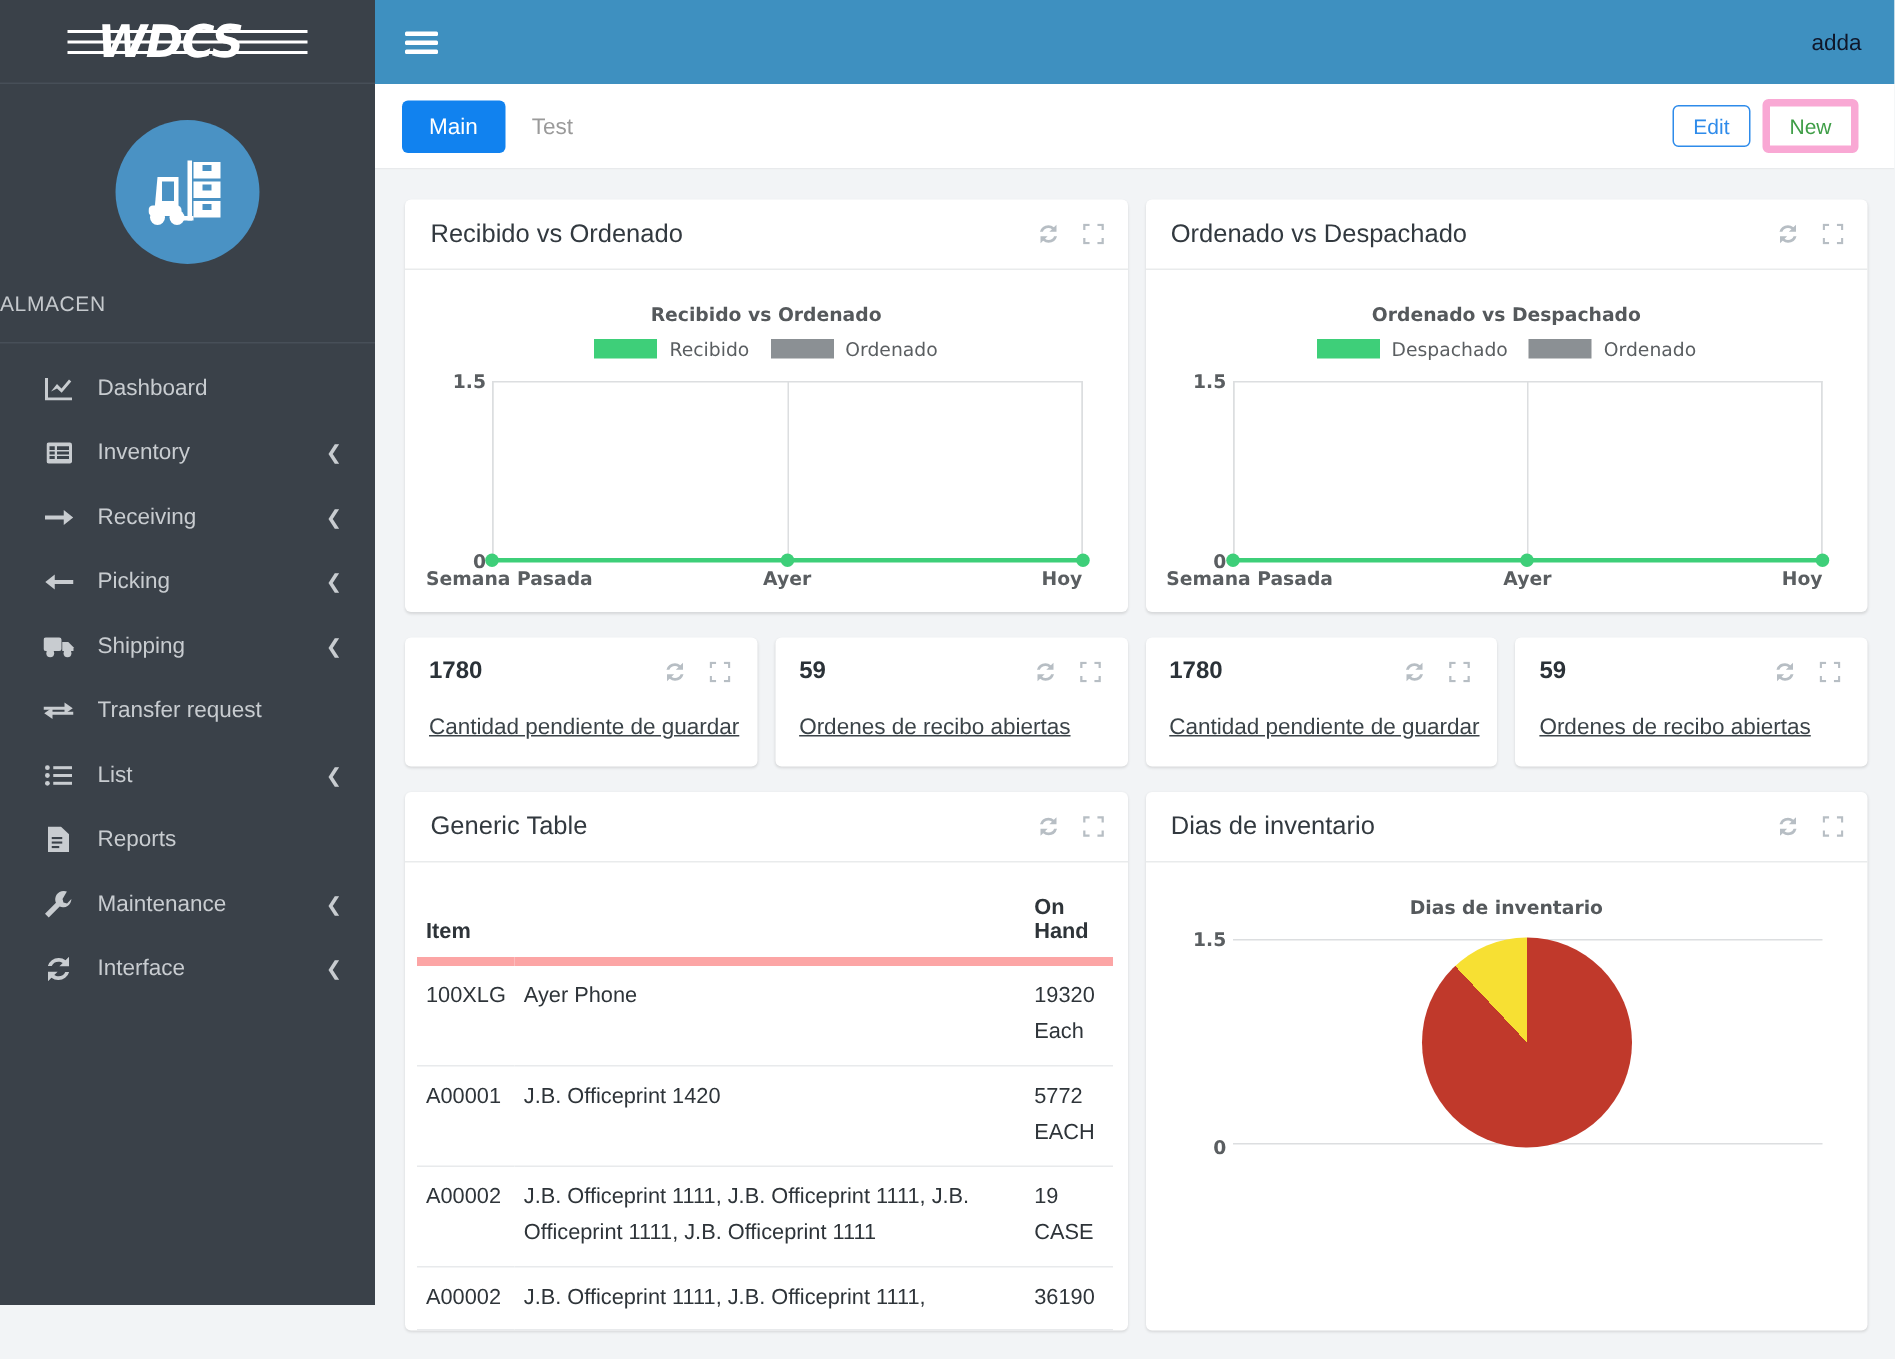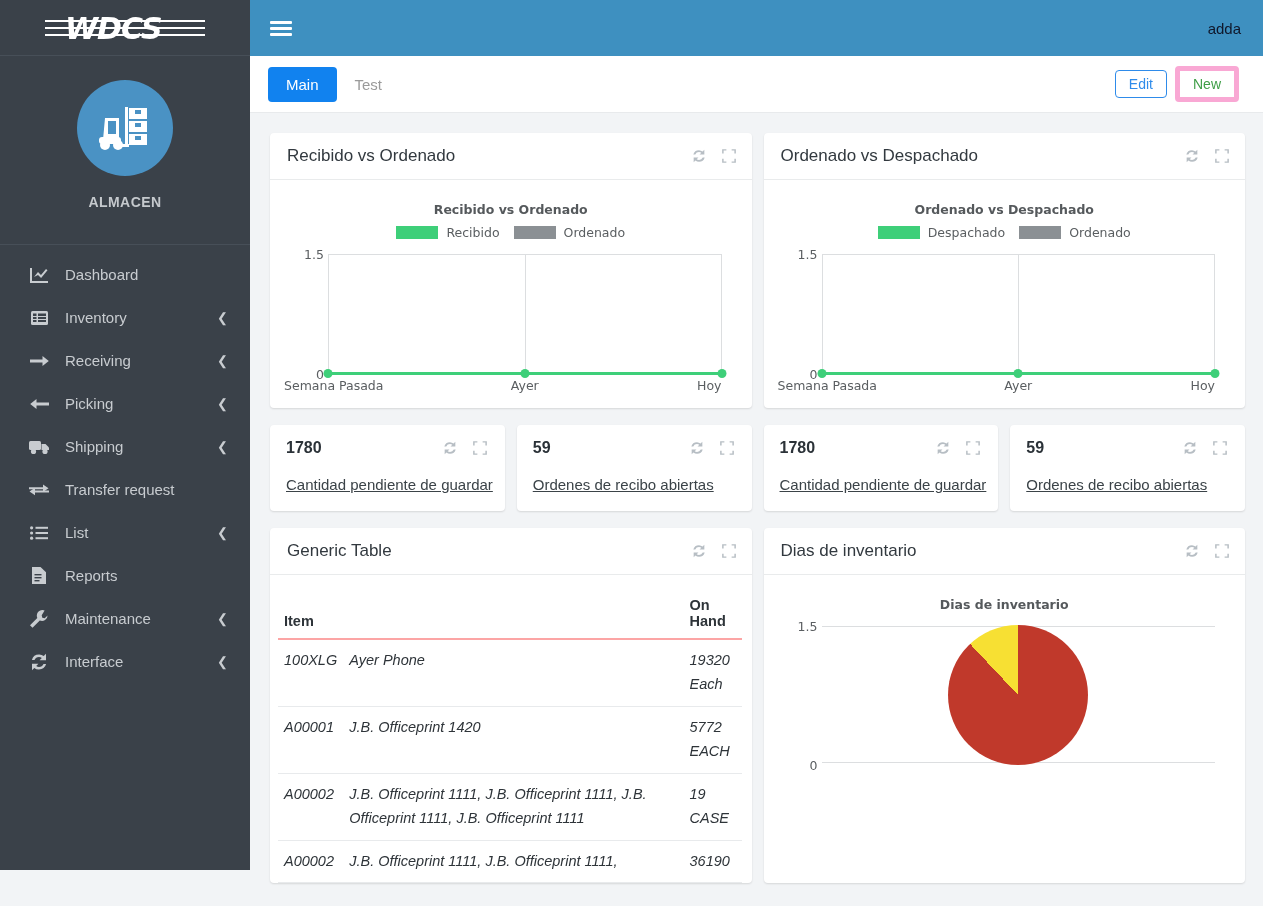--- a/index.html
+++ b/index.html
@@ -33,24 +33,23 @@
     z-index: 2;
   }
   .brand-logo .stripe {
     position: absolute; left: 0; height: 2px; background: #ffffff; z-index: 1;
   }
   .brand-logo .s1 { top: 9px;  width: 160px; }
   .brand-logo .s2 { top: 16px; width: 160px; }
   .brand-logo .s3 { top: 23px; width: 160px; }
 
   .profile {
-    padding: 24px 0 34px;
-    text-align: center;
+    padding: 24px 0 18px;
+    text-align: left;
     border-bottom: 1px solid #474f58;
-    font-weight: bold;
   }
   .avatar {
     width: 96px; height: 96px; border-radius: 50%;
     background: #4a92c4;
     margin: 0 auto 18px;
     display: flex; align-items: center; justify-content: center;
   }
   .avatar svg { display: block; }
   .profile-name {
     color: #c5c9cd; font-size: 14px; letter-spacing: .4px;
@@ -157,21 +156,21 @@
     font-size: 12.5px; font-weight: bold; color: #55595c;
     margin: 12px 0 8px;
   }
   .legend { display: flex; justify-content: center; align-items: center; gap: 14px; margin-bottom: 8px; }
   .legend-item { display: flex; align-items: center; gap: 8px; }
   .legend-swatch { width: 42px; height: 13px; display: block; }
   .legend-label {
     font-family: "DejaVu Sans", sans-serif;
     font-size: 12.5px; color: #5a5e61;
   }
-  .plot { position: relative; height: 148px; margin: 0 8px 0 0; }
+  .plot { position: relative; height: 148px; margin: 0 8px 0 0; font-weight: bold; }
   .y-label {
     position: absolute; right: calc(100% - 42px); text-align: right;
     font-family: "DejaVu Sans", sans-serif;
     font-size: 12.5px; color: #5a5e61;
     transform: translateY(-50%);
   }
   .plot-area {
     position: absolute; left: 46px; right: 10px; top: 6px; bottom: 22px;
   }
   .axis-frame { position: absolute; inset: 0; border: 1px solid #dcdee0; border-bottom: none; }
@@ -200,28 +199,27 @@
   .kpi-body { padding: 14px 16px 18px; }
   .kpi-top { display: flex; align-items: flex-start; }
   .kpi-value { font-size: 16px; font-weight: bold; color: #2b3238; }
   .kpi-spacer { flex: 1 1 auto; }
   .kpi-label { font-size: 15px; color: #3b4348; margin-top: 19px; white-space: nowrap; text-decoration: underline; }
 
   
   .gt { width: 100%; border-collapse: collapse; font-size: 14.5px; color: #2e3439; }
   .gt th {
     text-align: left; font-weight: bold; vertical-align: bottom;
-    padding: 8px 6px 9px; border-bottom: 2px solid #fca5a5;
+    padding: 8px 6px 9px; border-bottom: 6px solid #fca5a5;
     font-size: 14.5px;
   }
   .gt th.pad-top { padding-top: 34px; }
   .gt td {
     padding: 9px 6px; border-bottom: 1px solid #e8eaec; vertical-align: top;
     line-height: 1.65;
-    font-style: italic;
   }
   .gt .col-code { width: 60px; white-space: nowrap; }
   .gt .col-oh { width: 58px; }
 
   
   .pie-wrap { position: absolute; left: 46px; right: 10px; top: 6px; bottom: 22px; }
   .pie {
     position: absolute; left: 50%; top: 50%;
     transform: translate(-50%,-50%);
     width: 140px; height: 140px; border-radius: 50%;

